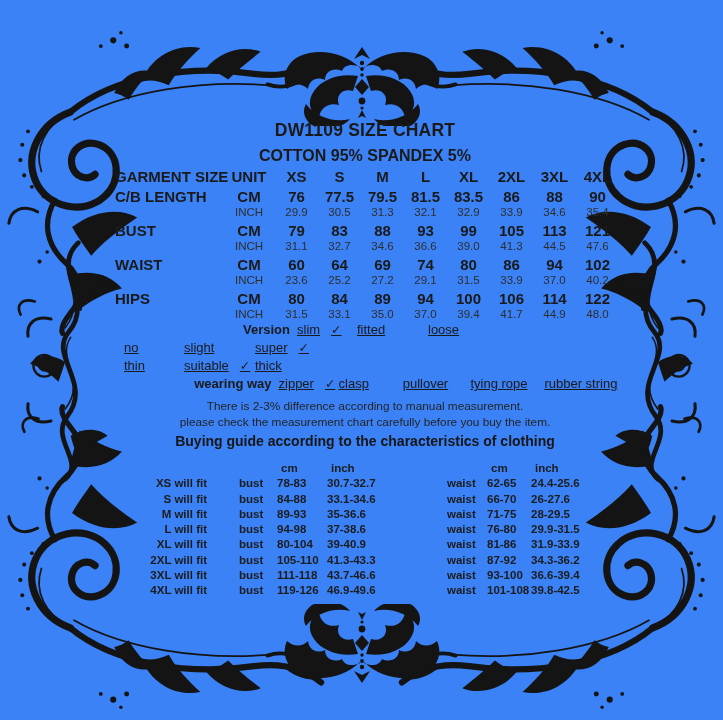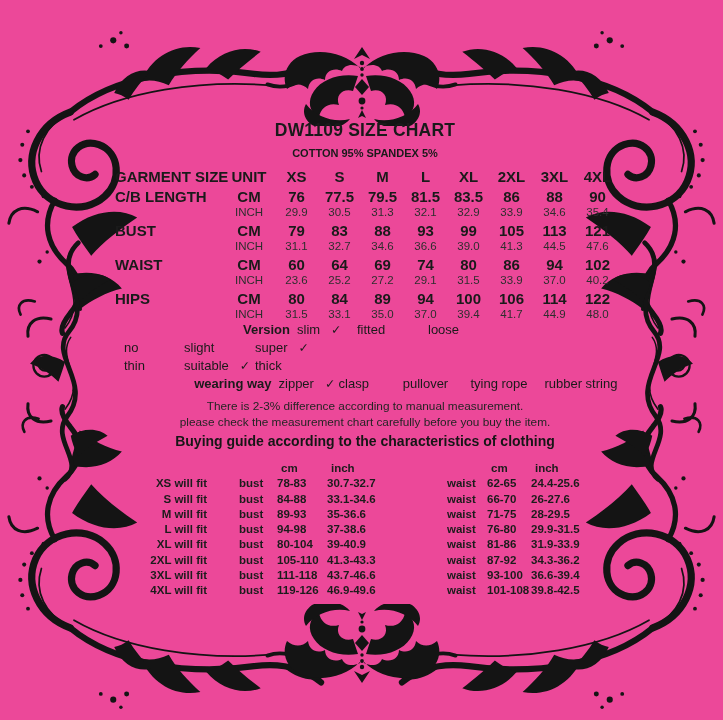--- a/index.html
+++ b/index.html
@@ -1,51 +1,51 @@
 <!DOCTYPE html>
 <html><head>
 <meta charset="utf-8">
 <style>
   * { margin:0; padding:0; box-sizing:border-box; }
   html,body { width:723px; height:720px; }
   body { background:#ffffff; font-family:"Liberation Sans", sans-serif; color:#1a1a1a; overflow:hidden; }
-  .page { position:relative; width:723px; height:720px; background:#ec4899; overflow:hidden; }
+  .page { position:relative; width:723px; height:720px; background:#3b82f6; overflow:hidden; }
 
   
   .deco { position:absolute; pointer-events:none; }
   .tl { left:-4px;  top:26px;    width:336px; height:316px; }
   .tr { right:-4px; top:26px;    width:336px; height:316px; transform:scaleX(-1); }
   .bl { left:-4px;  bottom:6px;  width:336px; height:316px; transform:scaleY(-1); }
   .br { right:-4px; bottom:6px;  width:336px; height:316px; transform:scale(-1,-1); }
   .damask-top    { left:282px; top:46px;    width:160px; height:80px; }
   .damask-bottom { left:282px; bottom:36px; width:160px; height:80px; transform:scaleY(-1); }
   .vine-left  { left:14px;  top:238px; width:104px; height:246px; }
   .vine-right { right:14px; top:238px; width:104px; height:246px; transform:scaleX(-1); }
 
   
   .title    { position:absolute; left:115px; top:120px; width:500px; text-align:center;
               font-size:17.5px; font-weight:700; letter-spacing:.2px; }
   .subtitle { position:absolute; left:115px; top:147px; width:500px; text-align:center;
-              font-size:11px; font-weight:700; }
+              font-size:16px; font-weight:700; }
 
   
   .size-table { position:absolute; left:115px; top:168px; width:508px; }
   .t-row { display:grid; grid-template-columns:108px 52px repeat(8,43px); align-items:baseline; }
   .t-row .c { text-align:center; white-space:nowrap; }
   .t-row .c.label { text-align:left; }
   .t-head .c { font-weight:700; font-size:15px; line-height:18px; }
   .t-row.cm { margin-top:2px; }
   .t-row.cm .c { font-weight:700; font-size:15px; line-height:17px; }
   .t-row.inch .c { font-weight:400; font-size:11.5px; line-height:15px; color:#2e2e2e; }
 
   
   .attrs { position:absolute; left:117px; top:322px; width:506px; }
   .attr-row { display:flex; align-items:baseline; height:18px; }
   .attr-label { width:173px; text-align:right; font-weight:700; font-size:13px; white-space:nowrap; }
-  .opt { display:flex; align-items:center; padding-left:7px; white-space:nowrap; }
+  .opt { display:flex; align-items:center; padding-left:7px; white-space:nowrap;text-decoration:underline; }
   .opt-text { font-size:13px; }
   .check { font-size:12.5px; margin-left:11px; font-weight:400; }
   .o1{width:60px} .o2{width:71px} .o3{width:75px} .o4{width:82px} .o5{width:95px}
 
   
   .notes { position:absolute; left:112px; top:399px; width:506px; text-align:center; }
   .note { font-size:11.8px; line-height:15.5px; color:#242424; }
   .bg-title { font-size:14px; font-weight:700; margin-top:3px; color:#161616; }
 
   

